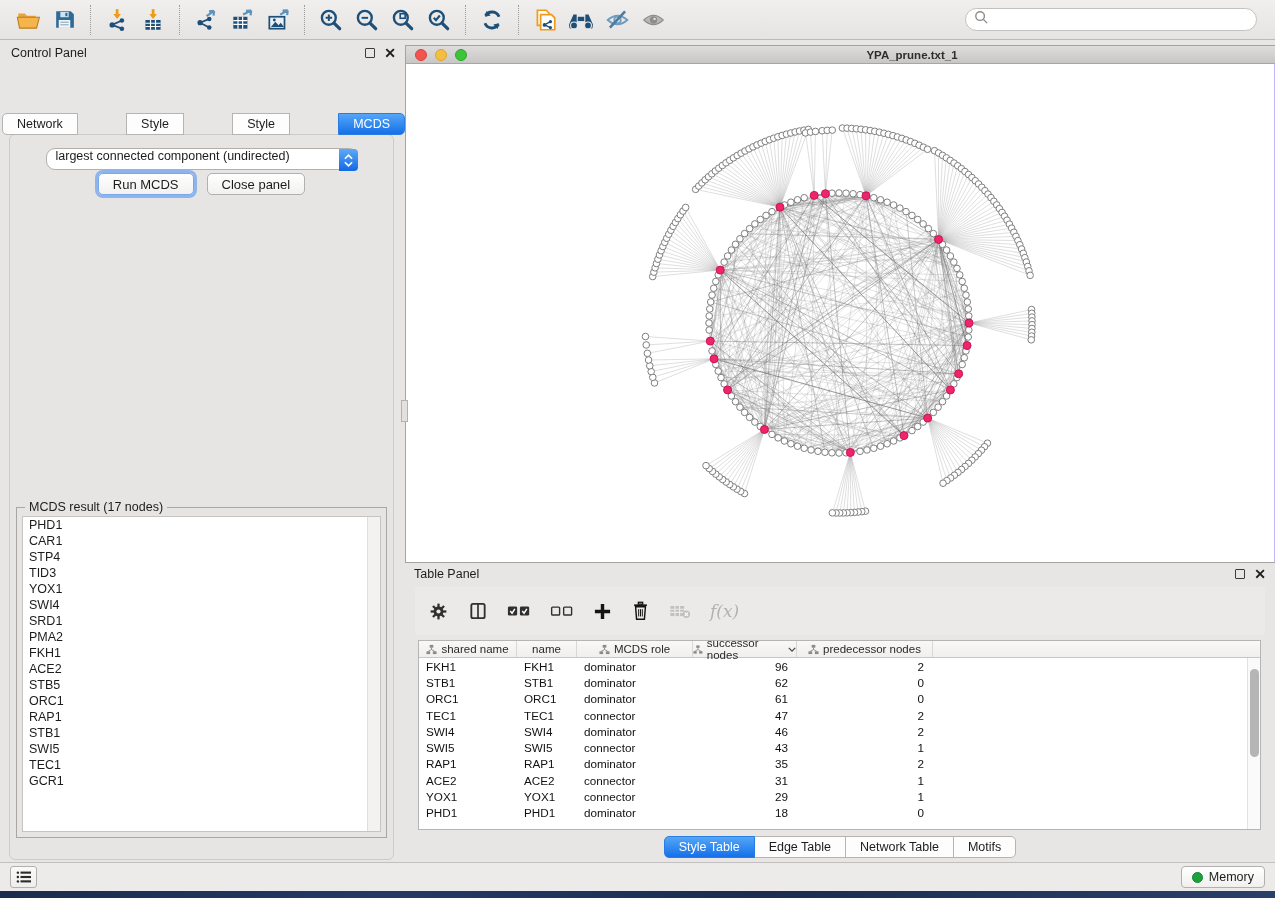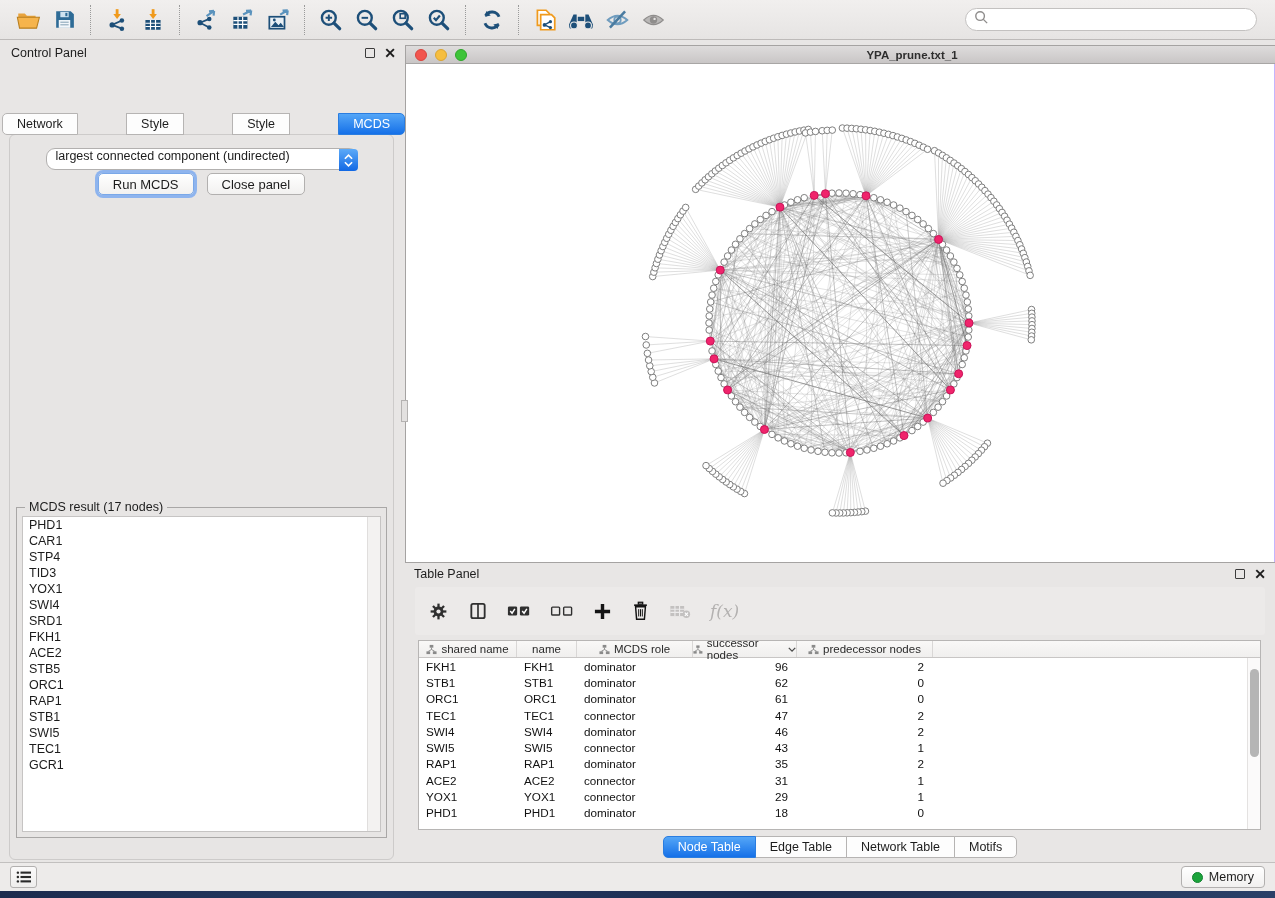--- a/index.html
+++ b/index.html
@@ -288,20 +288,21 @@
         <span class="result-legend">MCDS result (17 nodes)</span>
         <div class="result-list" id="result-list">
           <div class="result-scroll"></div>
         <div class="result-item">PHD1</div>
             <div class="result-item">CAR1</div>
             <div class="result-item">STP4</div>
             <div class="result-item">TID3</div>
             <div class="result-item">YOX1</div>
             <div class="result-item">SWI4</div>
             <div class="result-item">SRD1</div>
+            <div class="result-item">PMA2</div>
             <div class="result-item">FKH1</div>
             <div class="result-item">ACE2</div>
             <div class="result-item">STB5</div>
             <div class="result-item">ORC1</div>
             <div class="result-item">RAP1</div>
             <div class="result-item">STB1</div>
             <div class="result-item">SWI5</div>
             <div class="result-item">TEC1</div>
             <div class="result-item">GCR1</div>
           </div>
@@ -1409,21 +1410,21 @@
             <div class="td-cell td-right" style="width: 104px;">18</div>
             <div class="td-cell td-right" style="width: 136px;">0</div>
           </div>
         </div>
       <div class="tbl-scroll">
           <div class="tbl-thumb"></div>
         </div>
     </div>
 
     <div class="bottom-tabs" id="bottom-tabs">
-        <div class="seg active">Node Table</div>
+        <div class="seg active">Style Table</div>
         <div class="seg">Edge Table</div>
         <div class="seg">Network Table</div>
         <div class="seg">Motifs</div>
       </div>
   </div>
 
   <div class="status-bar">
     <span class="list-btn">
       <svg width="18" height="14" viewBox="0 0 20 16">
           <g fill="#2a2a2a">

